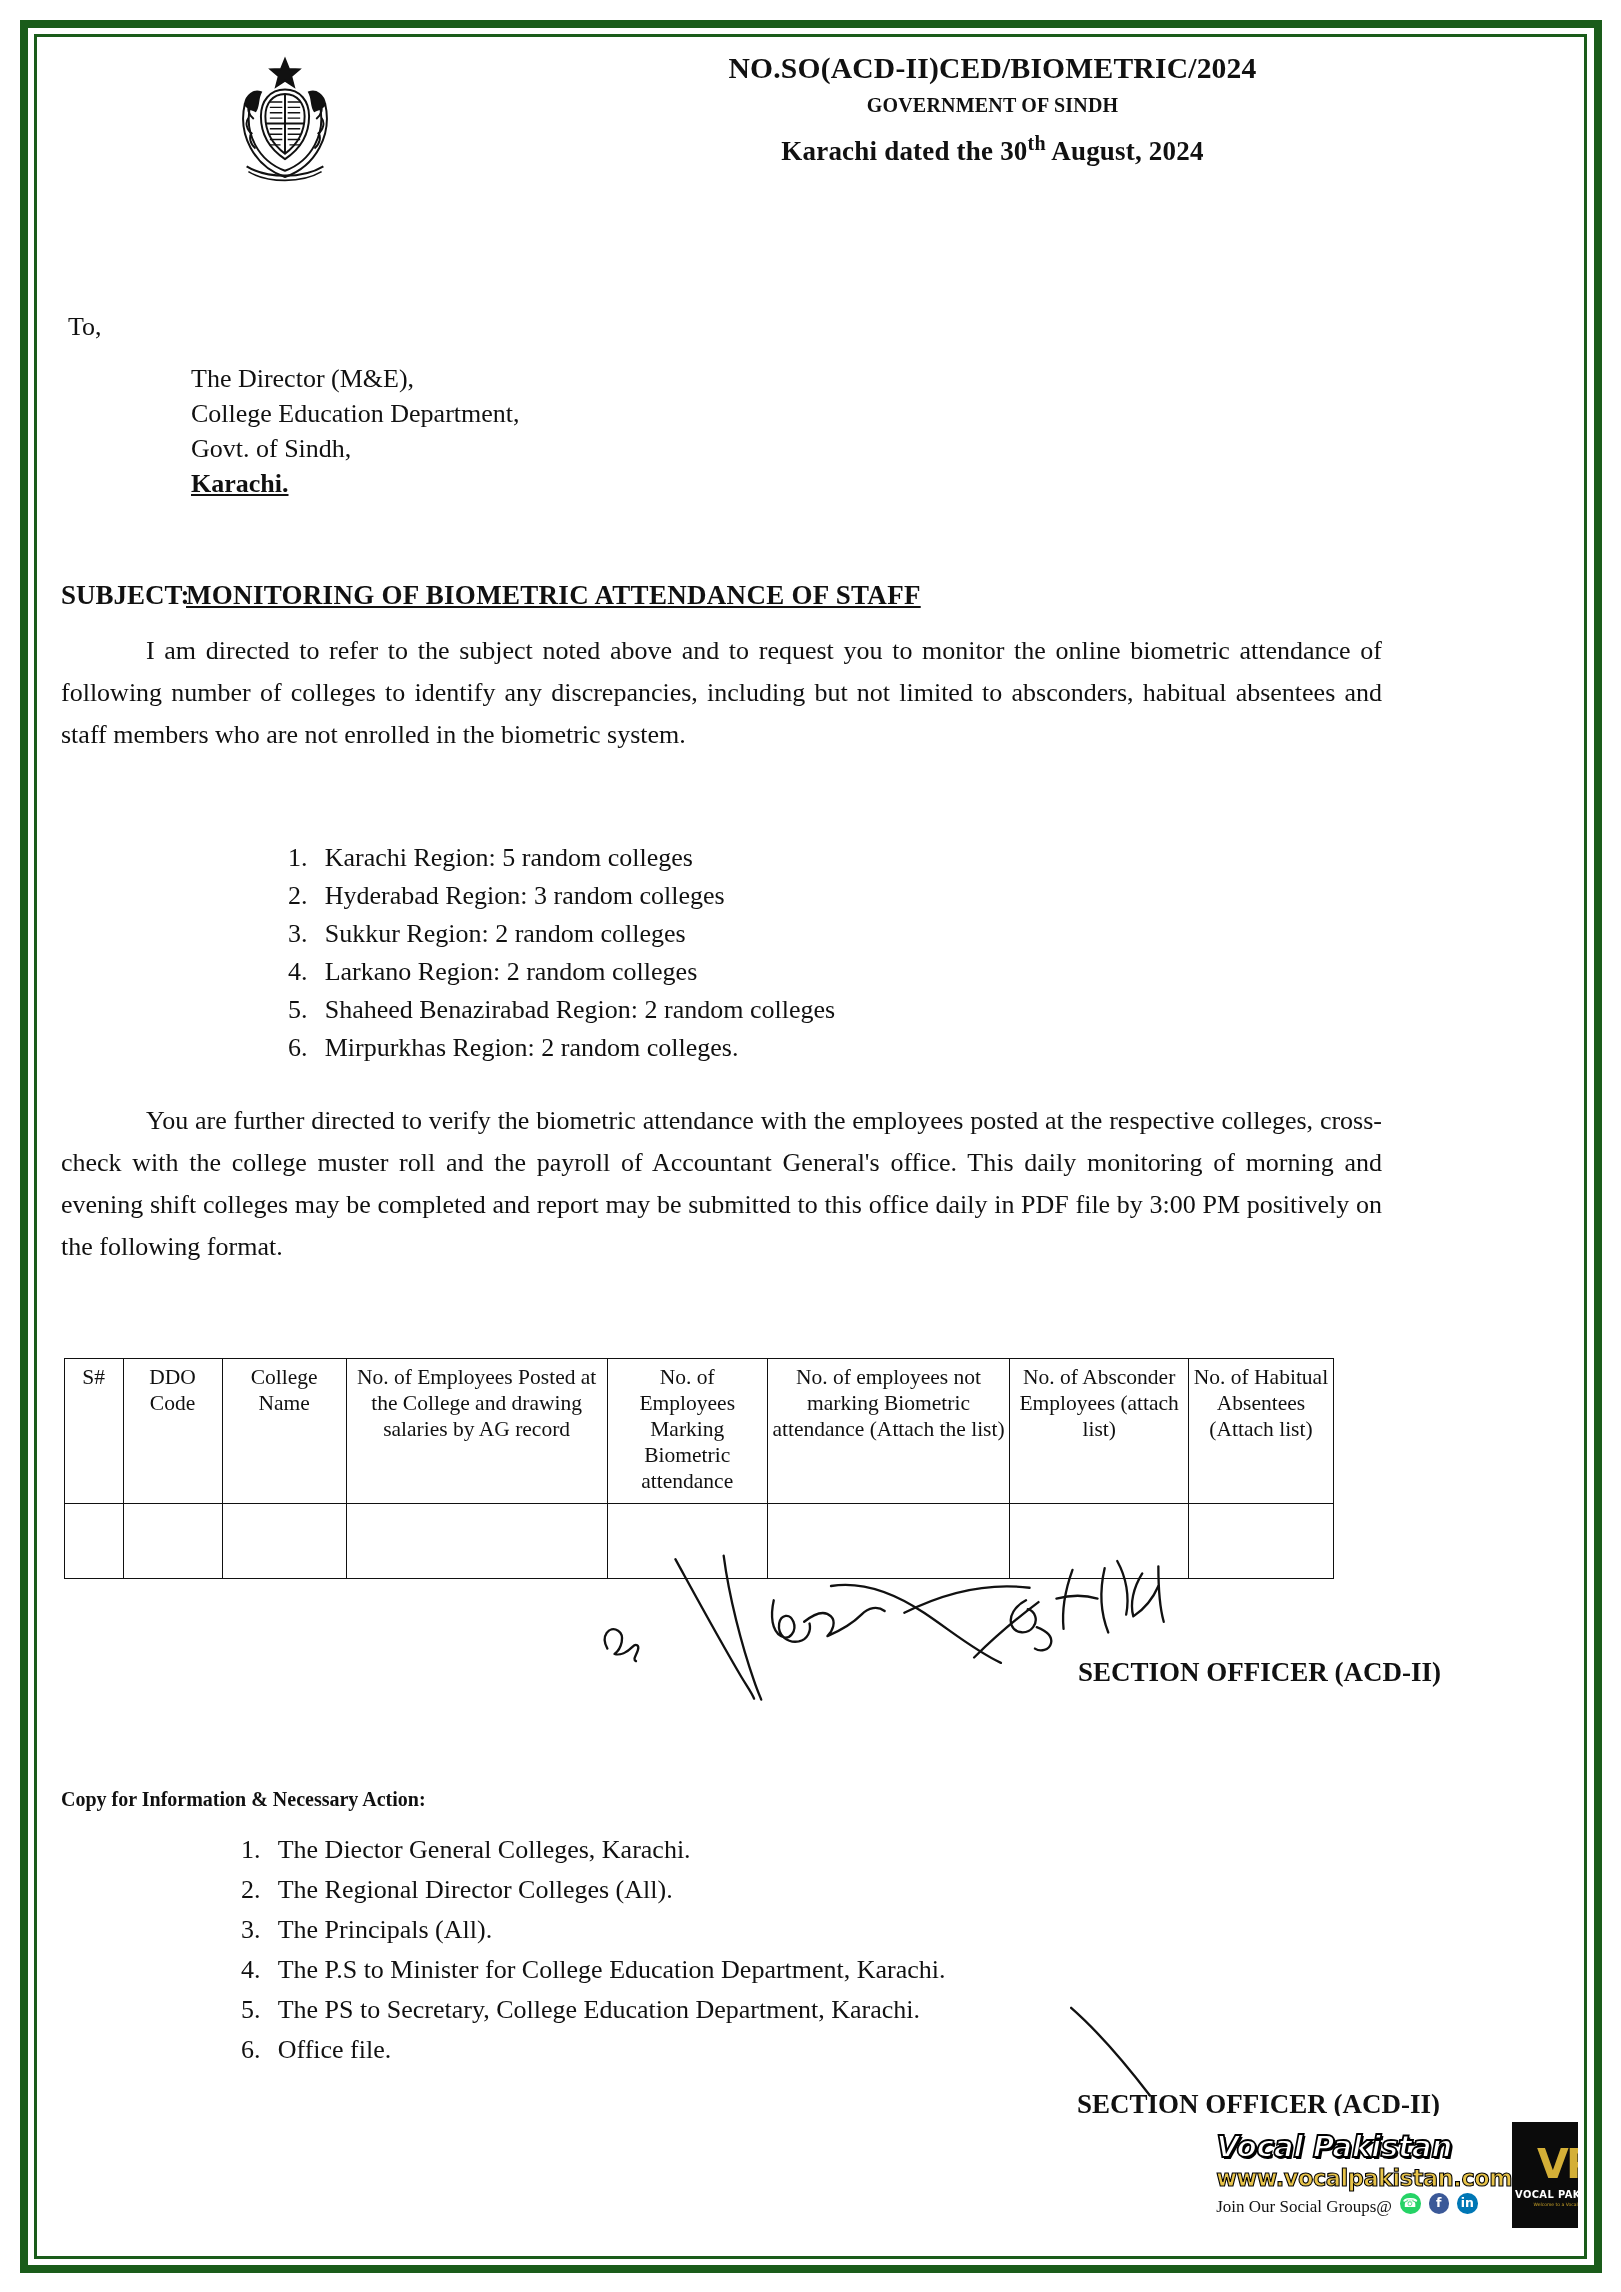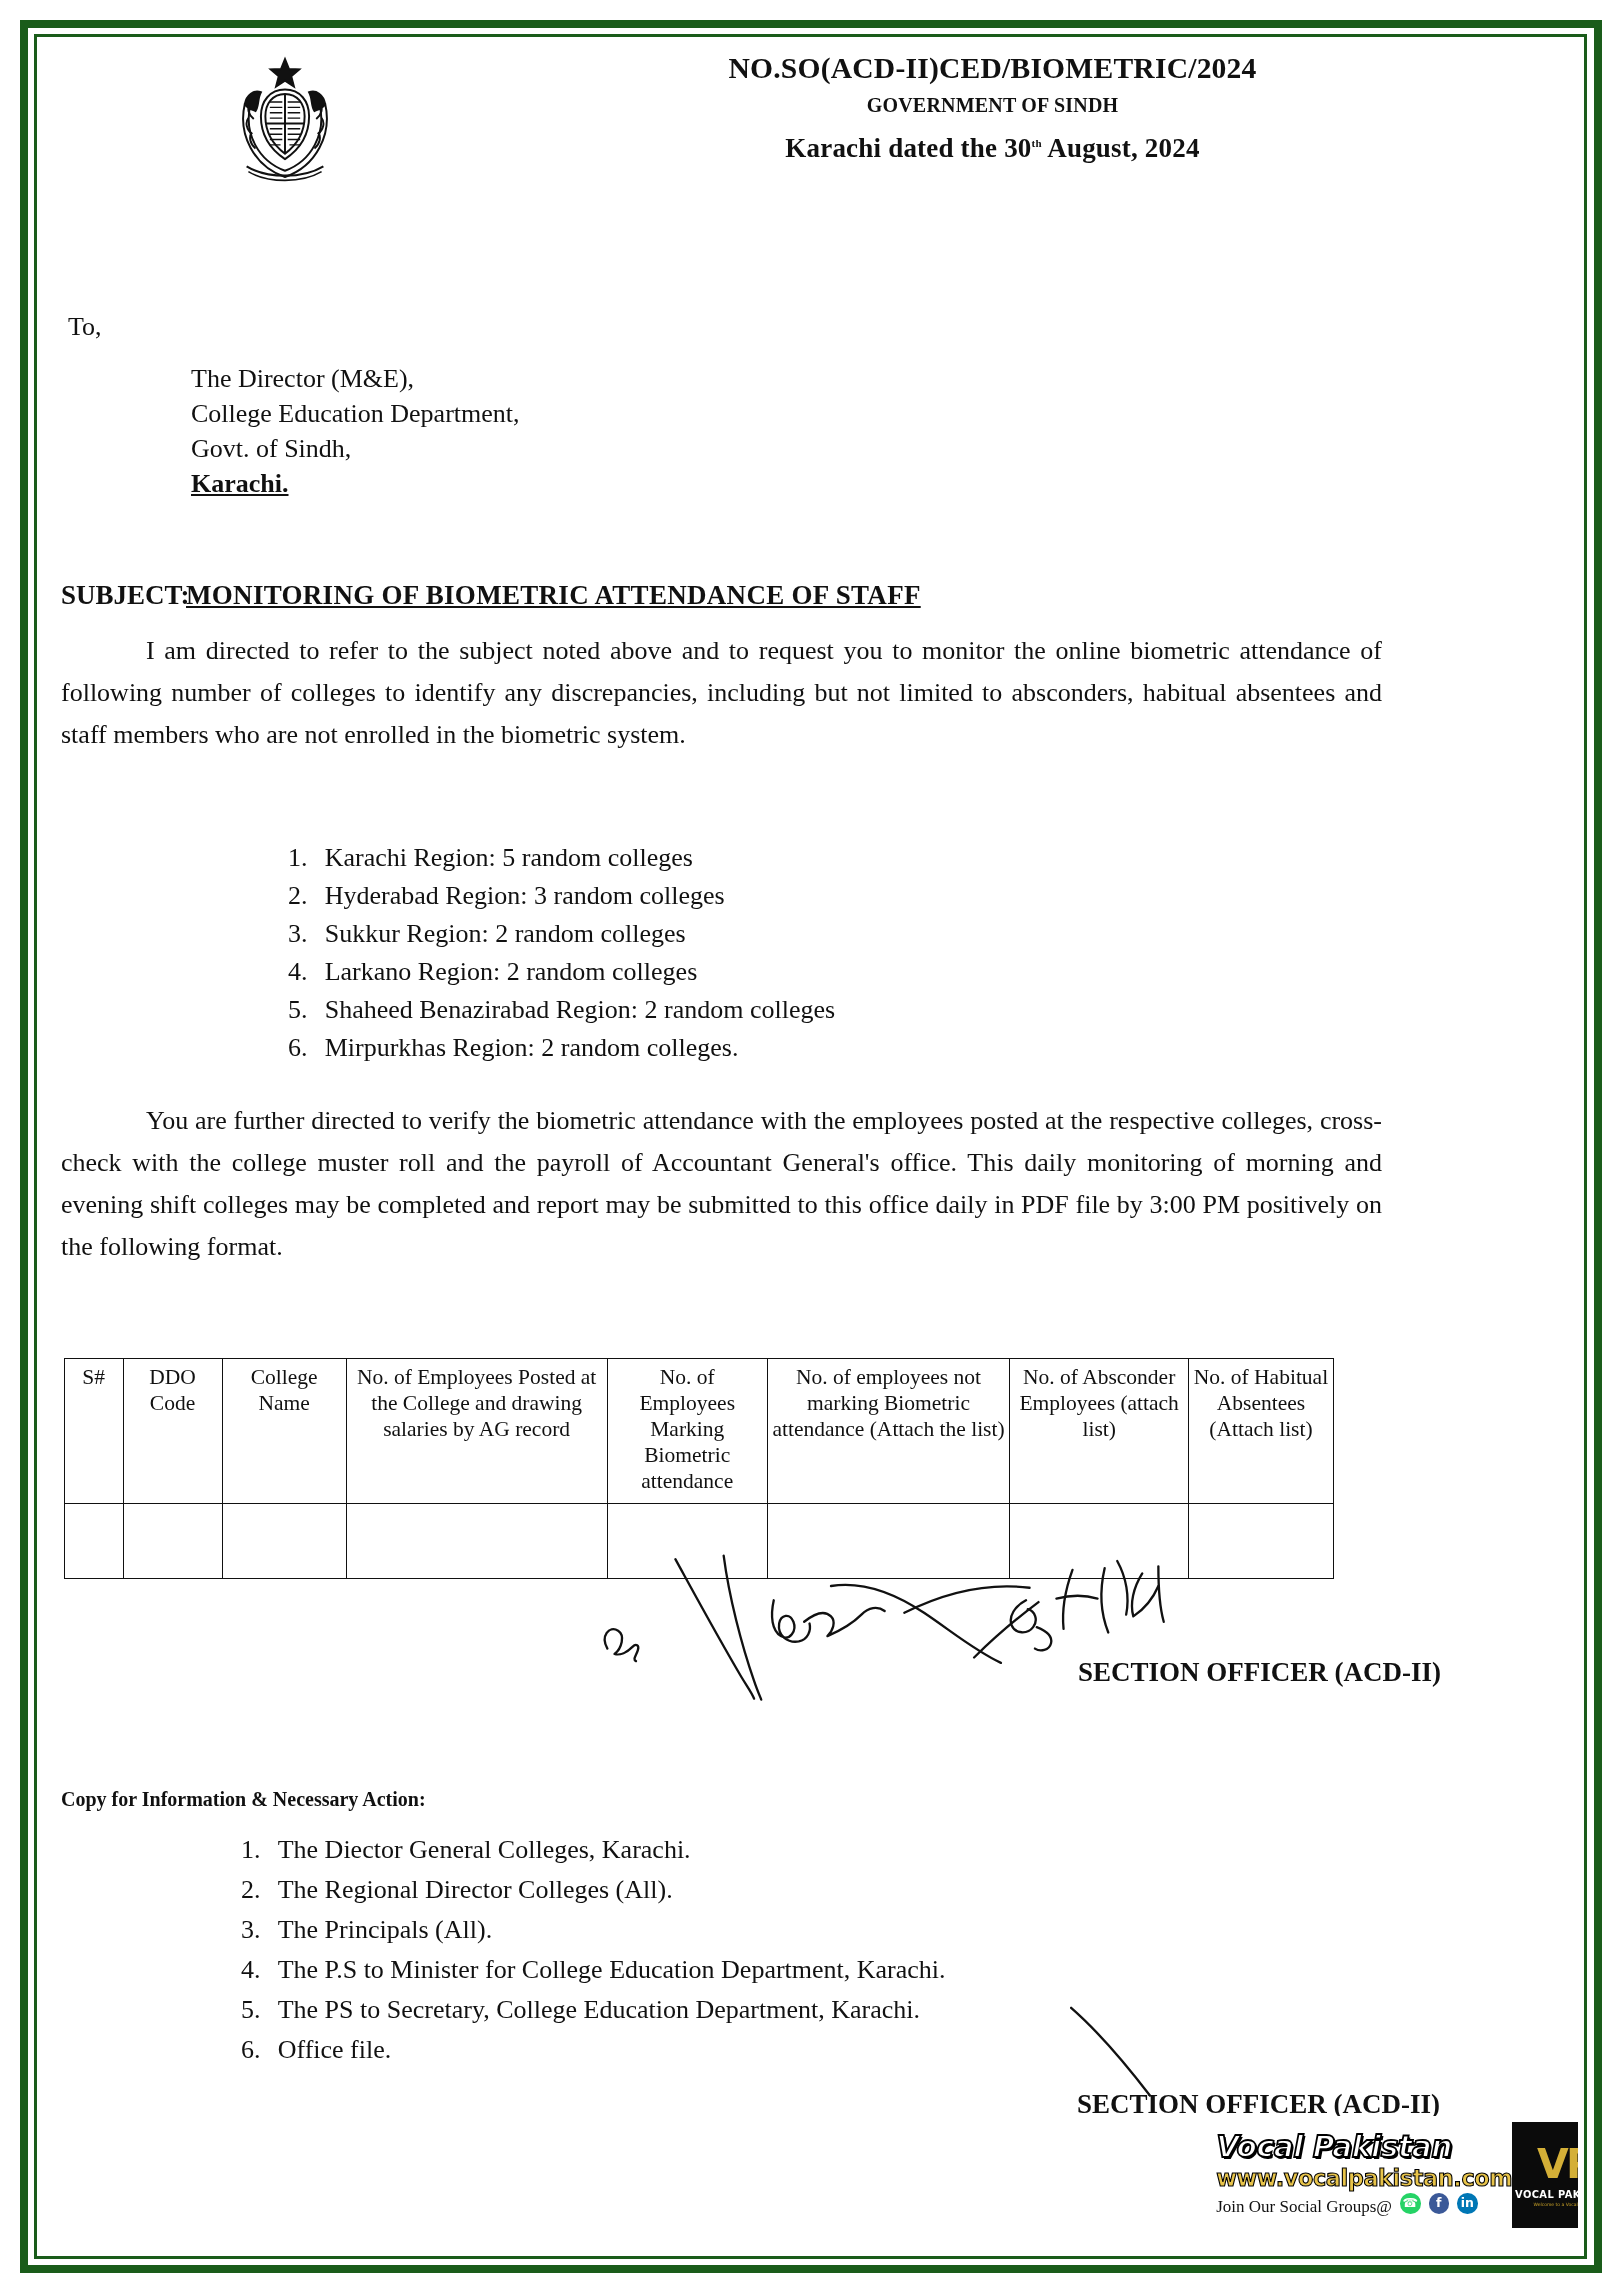--- a/index.html
+++ b/index.html
@@ -57,21 +57,21 @@
     left: 448px; top: 7.2px;
     width: 1003px;
     text-align: center;
     font-weight: bold;
     letter-spacing: 0.2px;
   }
   .head-lines .l1 { font-size: 29.6px; line-height: 37px; }
   .head-lines .l2 { font-size: 20px; line-height: 37px; }
   .head-lines .l3 { font-size: 29.6px; line-height: 37px; }
   .head-lines .l4 { font-size: 27px; line-height: 38px; }
-  .sup { font-size: 11px; vertical-align: super; }
+  .sup { font-size: 20px; vertical-align: super; }
 
   
   .to-label {
     position: absolute;
     left: 25px; top: 269px;
     font-size: 26px;
   }
   .addressee {
     position: absolute;
     left: 148px; top: 318px;

